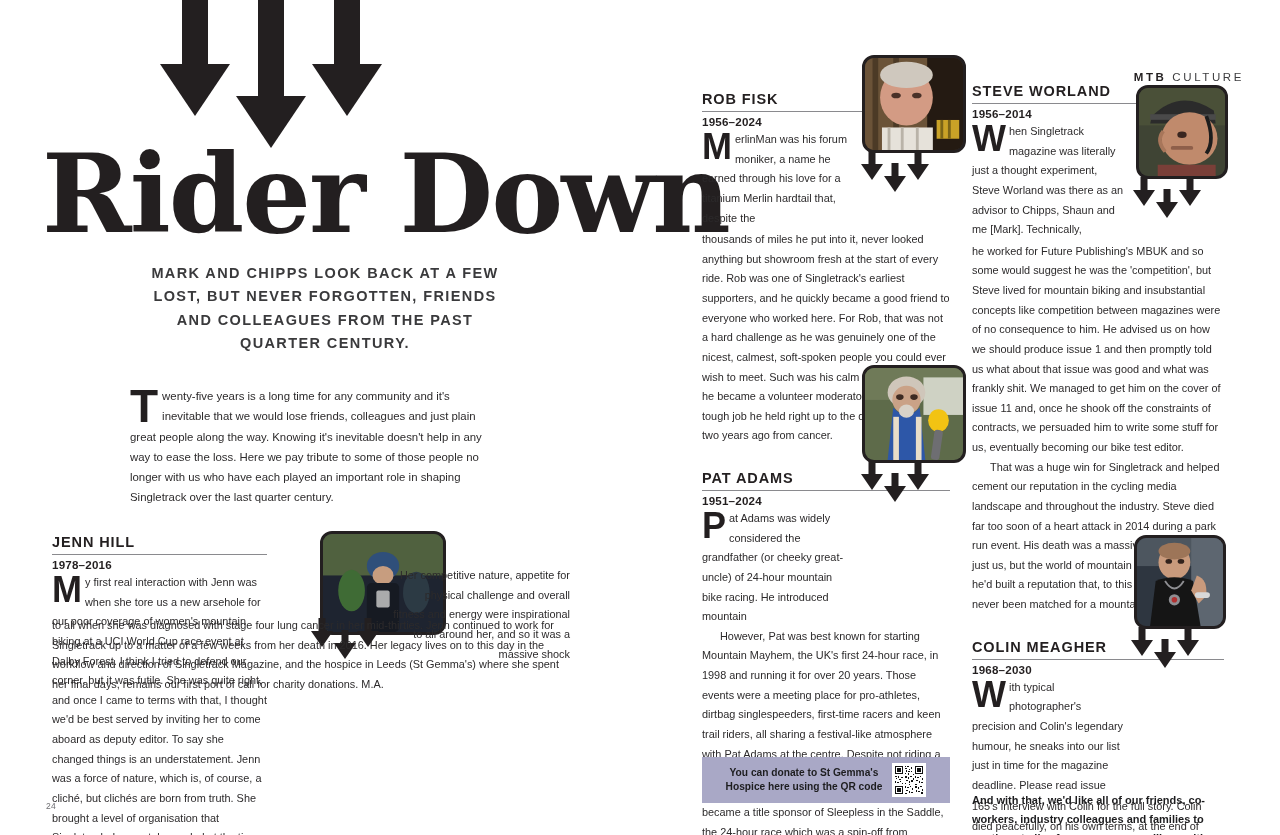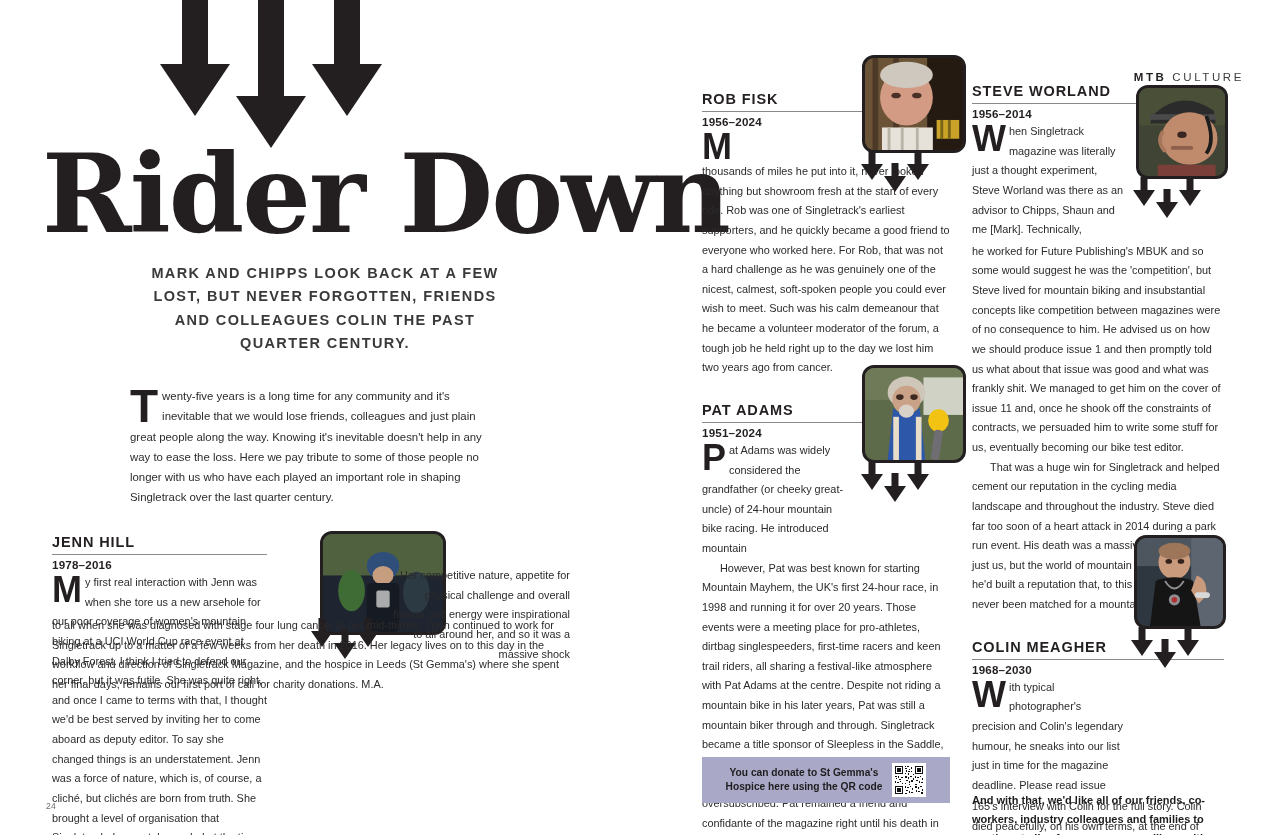--- a/index.html
+++ b/index.html
@@ -165,21 +165,21 @@
           <div class="head"></div>
         </div>
       <div class="arrow a3">
           <div class="shaft"></div>
           <div class="head"></div>
         </div>
     </div>
 
     <div class="hero-title">Rider Down</div>
 
-    <div class="hero-standfirst">MARK AND CHIPPS LOOK BACK AT A FEW LOST, BUT NEVER FORGOTTEN, FRIENDS AND COLLEAGUES COLIN THE PAST QUARTER CENTURY.</div>
+    <div class="hero-standfirst">MARK AND CHIPPS LOOK BACK AT A FEW LOST, BUT NEVER FORGOTTEN, FRIENDS AND COLLEAGUES FROM THE PAST QUARTER CENTURY.</div>
 
     <div class="intro clearfix">
       <span class="dropcap">T</span><span>wenty-five years is a long time for any community and it's inevitable that we would lose friends, colleagues and just plain great people along the way. Knowing it's inevitable doesn't help in any way to ease the loss. Here we pay tribute to some of those people no longer with us who have each played an important role in shaping Singletrack over the last quarter century.</span>
     </div>
 
     <div class="jenn-block">
       <div class="obit-name">JENN HILL</div>
       <div class="rule"></div>
       <div class="obit-years">1978–2016</div>
       <div class="obit-body clearfix">
@@ -233,21 +233,21 @@
       <span class="light">CULTURE</span>
     </div>
 
     <div class="col col-a">
 
       <div>
         <div class="obit-name">ROB FISK</div>
         <div class="rule"></div>
         <div class="obit-years">1956–2024</div>
         <div class="obit-body narrow clearfix">
-          <span class="dropcap">M</span>
+          <span class="dropcap">M</span><span>erlinMan was his forum moniker, a name he earned through his love for a titanium Merlin hardtail that, despite the</span>
         </div>
         <div class="obit-body full" style="margin-top:2px;">
           <span>thousands of miles he put into it, never looked anything but showroom fresh at the start of every ride. Rob was one of Singletrack's earliest supporters, and he quickly became a good friend to everyone who worked here. For Rob, that was not a hard challenge as he was genuinely one of the nicest, calmest, soft-spoken people you could ever wish to meet. Such was his calm demeanour that he became a volunteer moderator of the forum, a tough job he held right up to the day we lost him two years ago from cancer.</span>
         </div>
       </div>
 
       <div style="height:24px;"></div>
 
       <div>
         <div class="obit-name">PAT ADAMS</div>

